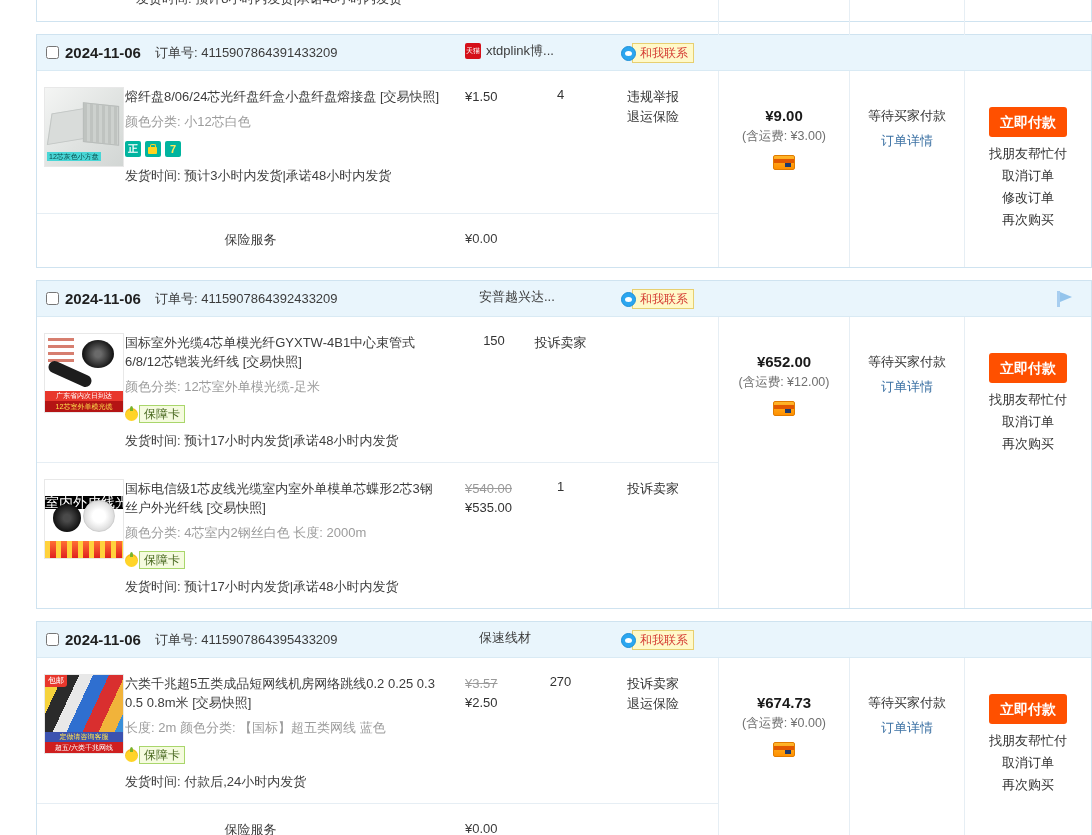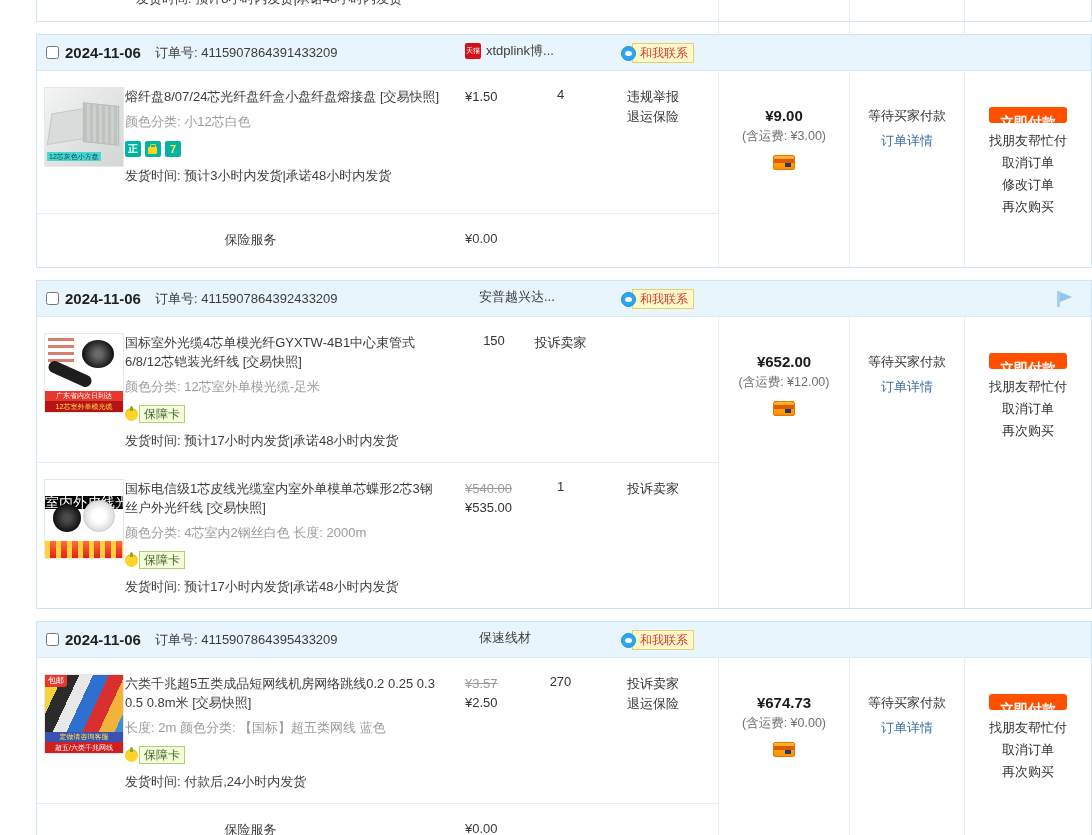--- a/index.html
+++ b/index.html
@@ -36,21 +36,21 @@
 .col-total,.col-status,.col-action { border-left:1px solid #e6eef4; text-align:center;
   padding-top:36px; font-size:13px; }
 .col-total .amount { font-size:15px; font-weight:bold; color:#1a1a1a; }
 .col-total .fee { margin-top:4px; color:#707070; font-size:12.5px; }
 .card-ic { display:inline-block; margin-top:10px; width:22px; height:15px; border:1px solid #e07b00;
   border-radius:2px; background:linear-gradient(#ffb62a,#ff9000); position:relative; cursor:pointer; }
 .card-ic::before { content:""; position:absolute; left:0; right:0; top:3px; height:4px; background:#e25800; }
 .card-ic::after { content:""; position:absolute; right:3px; bottom:2px; width:6px; height:4px; background:#1d3a6e; }
 .col-status .st { color:#333; }
 .col-status .dt { margin-top:7px; color:#3d72a4; cursor:pointer; }
-.btn-pay { display:inline-block; width:78px; height:16px; line-height:30px; background:#ff5000;
+.btn-pay { display:inline-block; width:78px; height:30px; line-height:30px; background:#ff5000;
   color:#fff; font-size:14px; font-weight:bold; text-align:center; border:none; border-radius:3px;
   cursor:pointer; margin-bottom:6px; }
 .col-action .alink { display:block; line-height:22px; color:#333; cursor:pointer; }
 
 
 .prod-area { }
 .product-row { display:grid; grid-template-columns:88px 330px 78px 55px 130px;
   padding-top:16px; padding-bottom:12px; min-height:142px; }
 .product-row + .product-row { border-top:1px solid #e6eef4; }
 .p-img { padding-left:7px; }
@@ -168,21 +168,21 @@
       <div class="prod-area">
         <div class="product-row">
           <div class="p-img">
             <div class="thumb t1">
               <div class="tr1"></div>
               <div class="tr2"></div>
               <div class="tlabel">12芯灰色小方盘</div>
             </div>
           </div>
           <div class="p-details">
-            <div class="title">熔纤盘8/07/24芯光纤盘纤盒小盘纤盘熔接盘 [交易快照]</div>
+            <div class="title">熔纤盘8/06/24芯光纤盘纤盒小盘纤盘熔接盘 [交易快照]</div>
             <div class="sku">颜色分类: 小12芯白色</div>
             <div class="badges">
               <span class="sq">正</span>
               <span class="sq bagic">
                   <span class="bag"></span>
                 </span>
               <span class="sq seven">7</span>
             </div>
             <div class="shipping">发货时间: 预计3小时内发货|承诺48小时内发货</div>
           </div>

